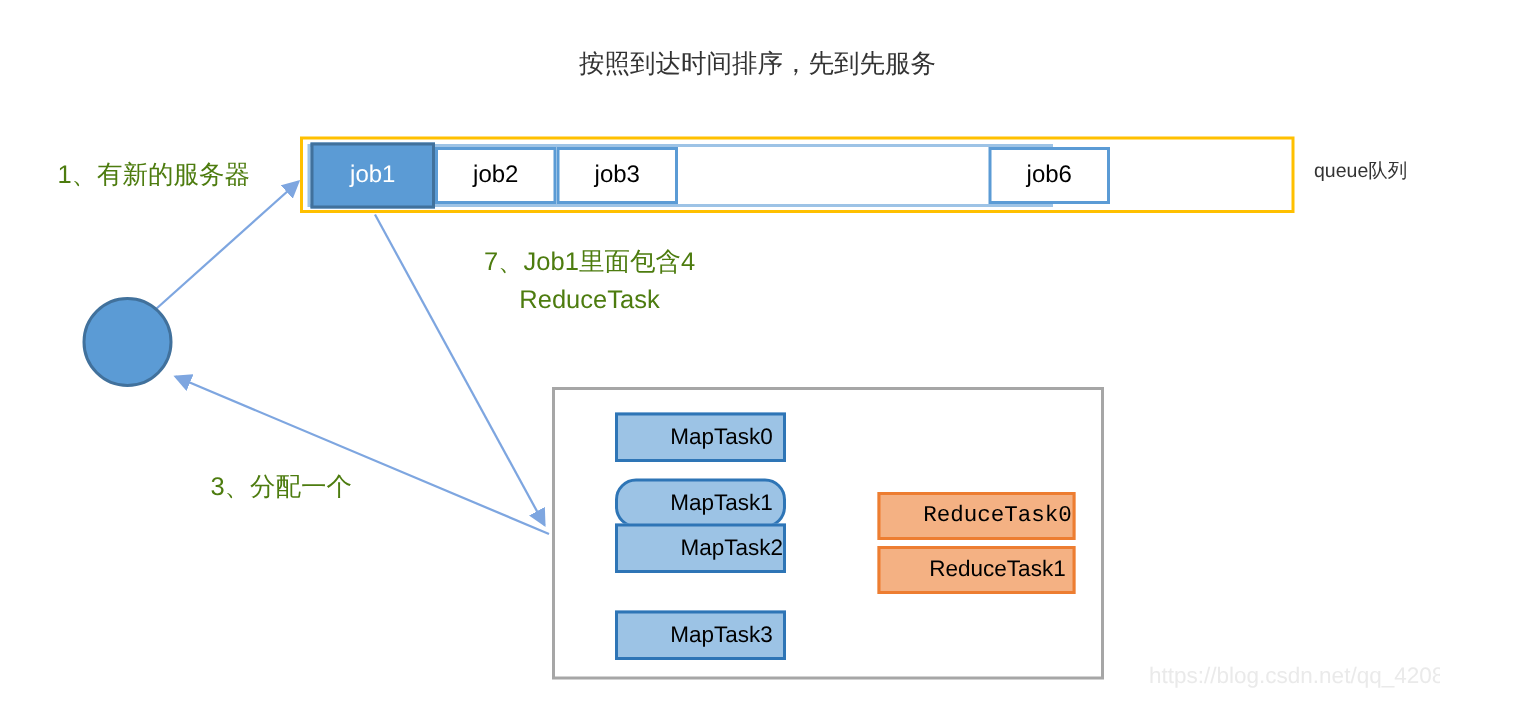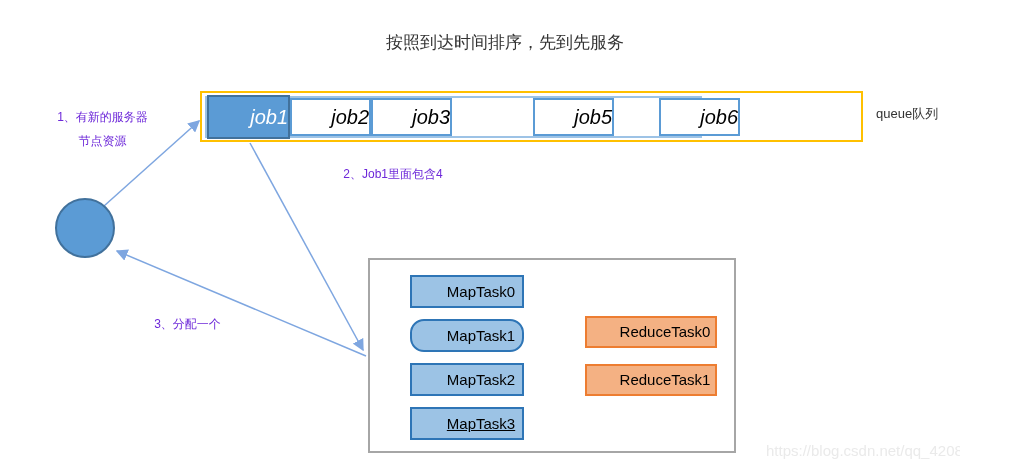--- a/index.html
+++ b/index.html
@@ -41,45 +41,44 @@
   .queue-inner {
     left: 205px; top: 96px; width: 497px; height: 42px;
     border: 2px solid #9DC3E6;
     background: #ffffff;
   }
   .job {
     top: 98px; height: 38px; width: 81px;
     border: 2px solid #5B9BD5;
     background: #ffffff;
     color: #000000;
-    font-size: 20px;
-    text-align: right;
+    font-size: 16px;
+    text-align: center;
     line-height: 34px;
-    font-style: italic;
   }
   .job.selected {
     top: 95px; height: 44px; width: 83px;
     background: #5B9BD5;
     border: 2px solid #41719C;
     color: #ffffff;
     line-height: 40px;
   }
   .queue-label {
     left: 876px; top: 105px;
     font-size: 13px;
     color: #333333;
     white-space: nowrap;
   }
 
   
   .step {
-    font-size: 12px;
+    font-size: 17px;
     line-height: 25px;
     text-align: center;
-    color: #6d28d9;
+    color: #4d7c0f;
   }
   .step1 { left: 10px;  top: 105px; width: 185px; line-height: 24px; }
   .step2 { left: 283px; top: 162px; width: 220px; }
   .step3 { left: 105px; top: 312px; width: 165px; }
 
   
   .node-circle {
     left: 55px; top: 198px; width: 60px; height: 60px;
     border-radius: 50%;
     background: #5B9BD5;
@@ -105,23 +104,23 @@
     line-height: 29px;
   }
   .reduce-task {
     left: 585px; width: 132px; height: 32px;
     background: #F4B183;
     border: 2px solid #ED7D31;
     line-height: 28px;
   }
   .mt0 { top: 275px; }
   .mt1 { top: 319px; border-radius: 14px; }
-  .mt2 { top: 363px; }
-  .mt3 { top: 407px; text-decoration: underline; }
-  .rt0 { top: 316px; }
+  .mt2 { top: 349px; text-align: right; }
+  .mt3 { top: 407px; }
+  .rt0 { top: 328px; font-family: Liberation Mono, monospace; }
   .rt1 { top: 364px; }
 
   .watermark {
     left: 766px; top: 442px;
     font-size: 15px;
     color: #EAEAEA;
     white-space: nowrap;
   }
 </style>
 </head>
@@ -142,32 +141,31 @@
   </svg>
 
   <div class="abs diagram-title">按照到达时间排序，先到先服务</div>
 
   <div class="abs queue-outer"></div>
   <div class="abs queue-inner"></div>
 
   <div class="abs job selected" style="left:207px;">job1</div>
   <div class="abs job" style="left:290px;">job2</div>
   <div class="abs job" style="left:371px;">job3</div>
-  <div class="abs job" style="left:533px;">job5</div>
   <div class="abs job" style="left:613px;margin-left:46px;">job6</div>
 
   <div class="abs queue-label">queue队列</div>
 
   <div class="abs step step1">
     <div>1、有新的服务器</div>
-    <div>节点资源</div>
   </div>
 
   <div class="abs step step2">
-    <div>2、Job1里面包含4</div>
+    <div>7、Job1里面包含4</div>
+    <div>ReduceTask</div>
   </div>
 
   <div class="abs step step3">
     <div>3、分配一个</div>
   </div>
 
   <div class="abs node-circle"></div>
 
   <div class="abs task-container"></div>
 

